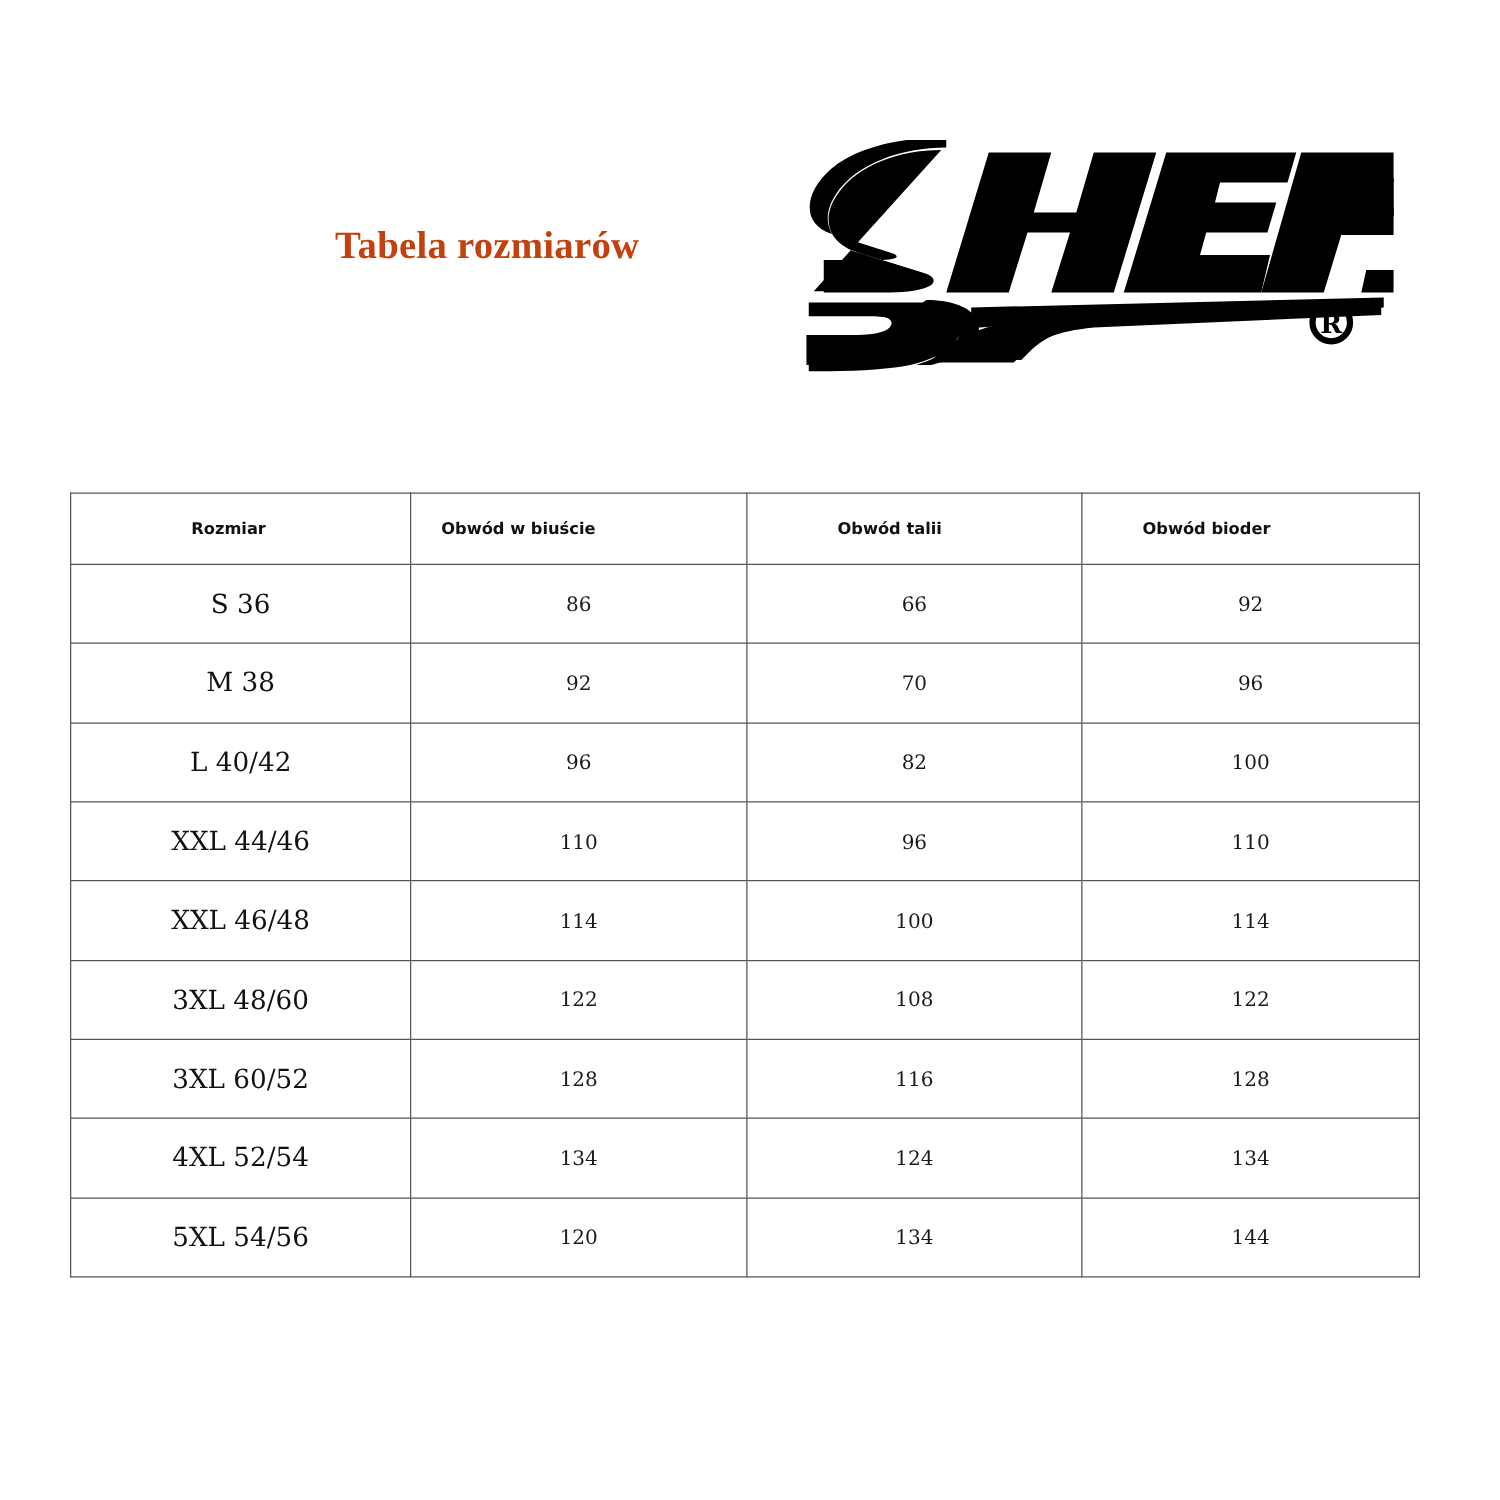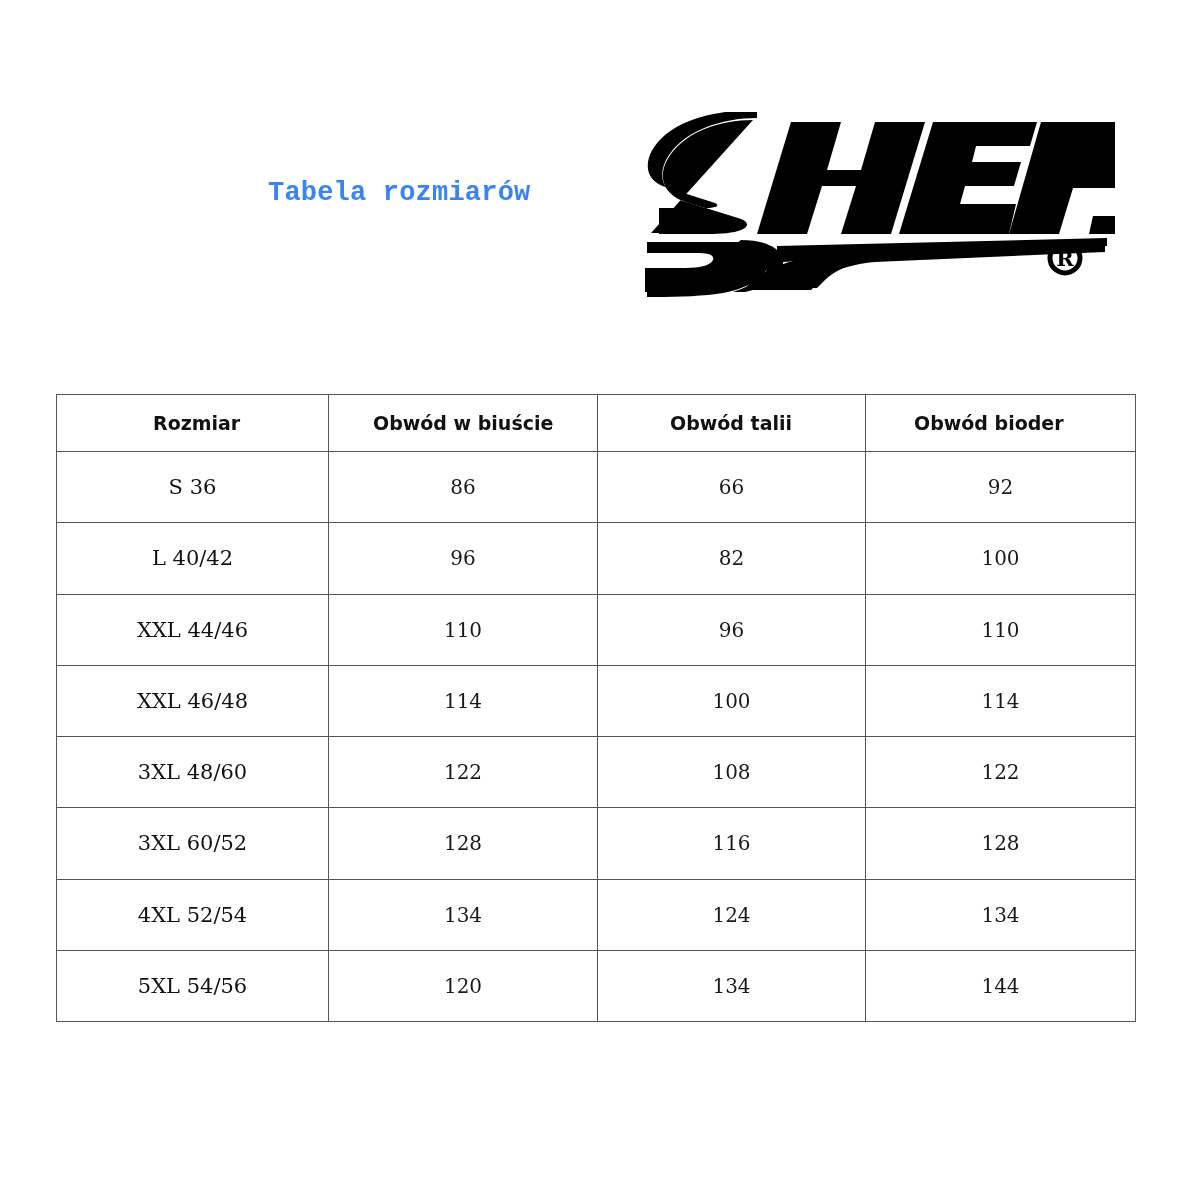--- a/index.html
+++ b/index.html
@@ -21,24 +21,24 @@
     left: 0;
     top: 0;
     width: 1200px;
     height: 380px;
   }
 
   .page-title {
     position: absolute;
     left: 268px;
     top: 178px;
-    font-family: Liberation Mono, monospace;
-    font-size: 27px;
+    font-family: Liberation Serif, serif;
+    font-size: 31px;
     font-weight: bold;
-    color: #3b82f6;
+    color: #c2410c;
     letter-spacing: 0.2px;
     white-space: nowrap;
   }
 
   
   .logo {
     position: absolute;
     left: 645px;
     top: 112px;
     width: 470px;
@@ -77,45 +77,45 @@
 
   col.c1 { width: 272px; }
   col.c2 { width: 269px; }
   col.c3 { width: 268px; }
   col.c4 { width: 270px; }
 
   th.head-cell {
     text-align: left;
     padding-left: 96px;
     font-family: "DejaVu Sans", sans-serif;
-    font-size: 19px;
+    font-size: 13px;
     font-weight: bold;
     color: #111111;
     vertical-align: middle;
     white-space: nowrap;
   }
   th.head-cell.h1 { padding-left: 96px; }
-  th.head-cell.h2 { padding-left: 44px; }
+  th.head-cell.h2 { padding-left: 24px; }
   th.head-cell.h3 { padding-left: 72px; }
   th.head-cell.h4 { padding-left: 48px; }
 
   td.size-cell {
     text-align: center;
     font-family: "DejaVu Serif", serif;
     font-size: 21px;
     font-weight: normal;
     color: #111111;
     vertical-align: middle;
     white-space: nowrap;
   }
 
   td.num-cell {
     text-align: center;
     font-family: "DejaVu Serif", serif;
-    font-size: 20px;
+    font-size: 16px;
     font-weight: normal;
     color: #1a1a1a;
     vertical-align: middle;
   }
 </style>
 </head>
 <body>
 
 <div class="header">
 
@@ -193,20 +193,26 @@
       </tr>
     </thead>
     <tbody>
       <tr>
         <td class="size-cell">S 36</td>
         <td class="num-cell">86</td>
         <td class="num-cell">66</td>
         <td class="num-cell">92</td>
       </tr>
       <tr>
+        <td class="size-cell">M 38</td>
+        <td class="num-cell">92</td>
+        <td class="num-cell">70</td>
+        <td class="num-cell">96</td>
+      </tr>
+      <tr>
         <td class="size-cell">L 40/42</td>
         <td class="num-cell">96</td>
         <td class="num-cell">82</td>
         <td class="num-cell">100</td>
       </tr>
       <tr>
         <td class="size-cell">XXL 44/46</td>
         <td class="num-cell">110</td>
         <td class="num-cell">96</td>
         <td class="num-cell">110</td>

